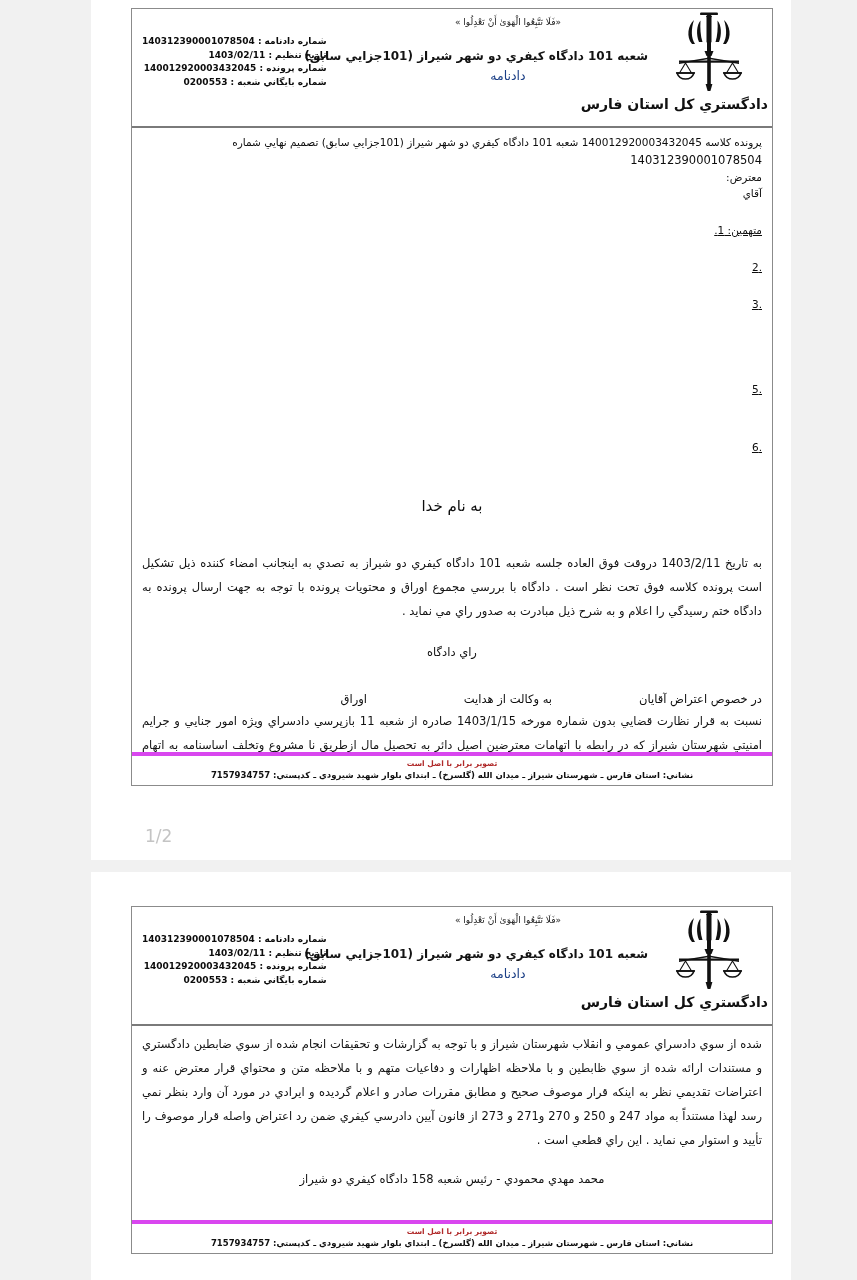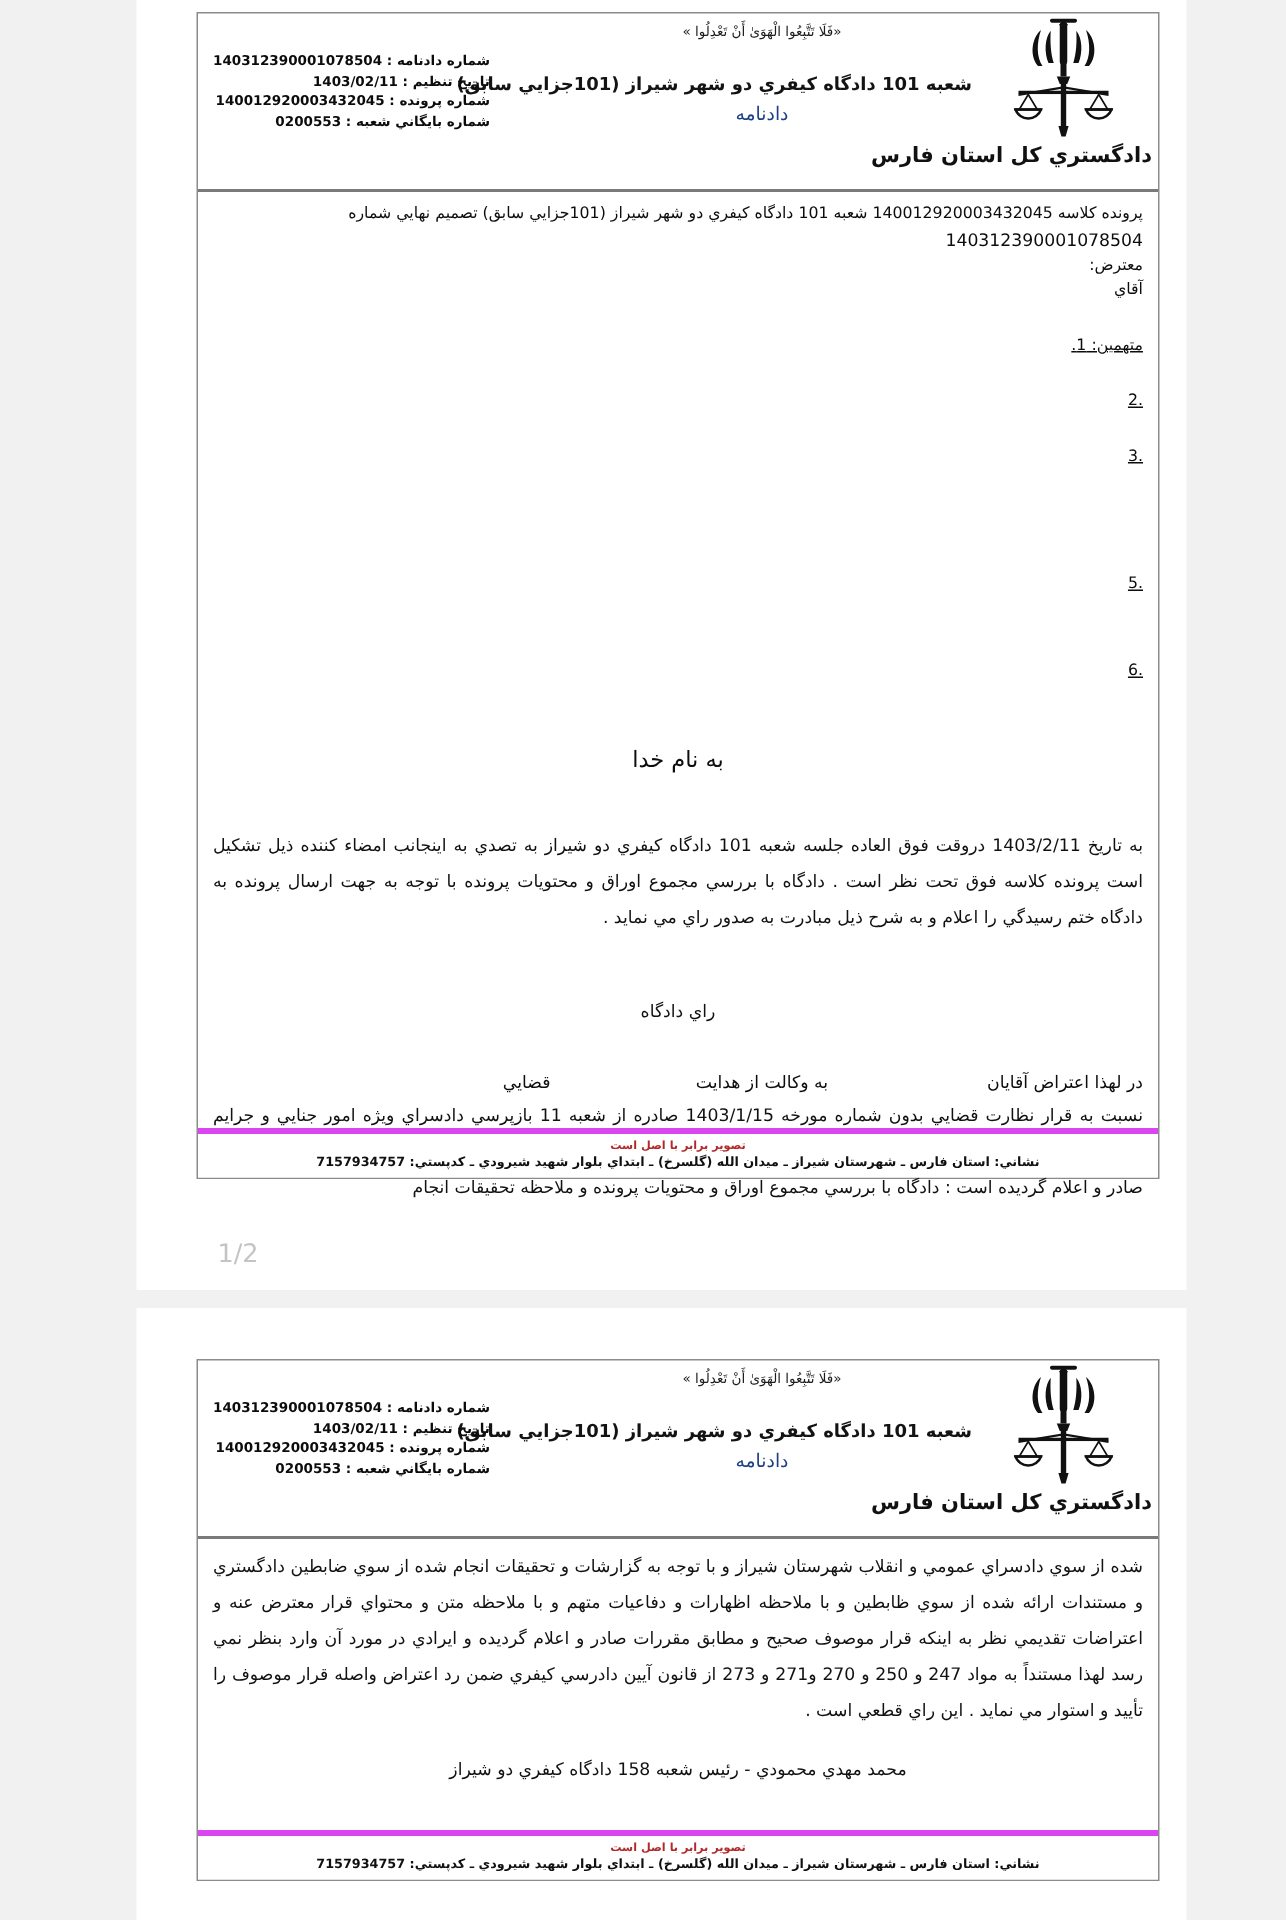--- a/index.html
+++ b/index.html
@@ -167,21 +167,21 @@
   .para {
     font-size: 11.5px;
     line-height: 24px;
     text-align: justify;
     text-justify: inter-word;
     color: #111;
   }
   .para-intro { margin-top: 36px; }
 
   .verdict-heading {
-    margin-top: 44px;
+    margin-top: 22px;
     text-align: center;
     font-size: 11.5px;
     color: #111;
   }
 
   .appeal-row {
     margin-top: 30px;
     font-size: 11.5px;
     display: flex;
     justify-content: flex-start;
@@ -330,23 +330,23 @@
           <div class="defendant-row">.6</div>
         </div>
 
         <div class="bismillah">به نام خدا</div>
 
         <div class="para para-intro">به تاريخ  1403/2/11  دروقت فوق العاده جلسه شعبه 101 دادگاه كيفري دو شيراز به تصدي به اينجانب امضاء كننده ذيل تشكيل است پرونده كلاسه فوق  تحت نظر است . دادگاه با بررسي مجموع اوراق و محتويات پرونده  با توجه به جهت ارسال پرونده به دادگاه ختم رسيدگي را اعلام و به شرح ذيل مبادرت به صدور راي مي نمايد .</div>
 
         <div class="verdict-heading">راي دادگاه</div>
 
         <div class="appeal-row">
-          <div class="seg-1">در لهذا اعتراض  آقايان</div>
+          <div class="seg-1">در خصوص اعتراض  آقايان</div>
           <div class="seg-2">به وكالت از هدايت</div>
-          <div class="seg-3">قضايي</div>
+          <div class="seg-3">اوراق</div>
         </div>
 
         <div class="para para-appeal">نسبت به قرار نظارت قضايي  بدون شماره مورخه 1403/1/15 صادره از شعبه 11  بازپرسي دادسراي ويژه امور جنايي و جرايم امنيتي شهرستان شيراز كه  در رابطه با  اتهامات معترضين اصيل  دائر به تحصيل  مال ازطريق نا مشروع وتخلف اساسنامه  به اتهام صادر و  اعلام گرديده است : دادگاه با بررسي مجموع اوراق و محتويات پرونده و ملاحظه تحقيقات انجام</div>
       </div>
 
       <div class="doc-footer">
         <div class="footer-stamp">تصوير برابر با اصل است</div>
         <div class="footer-address">نشاني:  استان فارس ـ شهرستان شيراز ـ ميدان الله (گلسرخ) ـ ابتداي بلوار شهيد شيرودي ـ كدپستي: 7157934757</div>
       </div>
 

